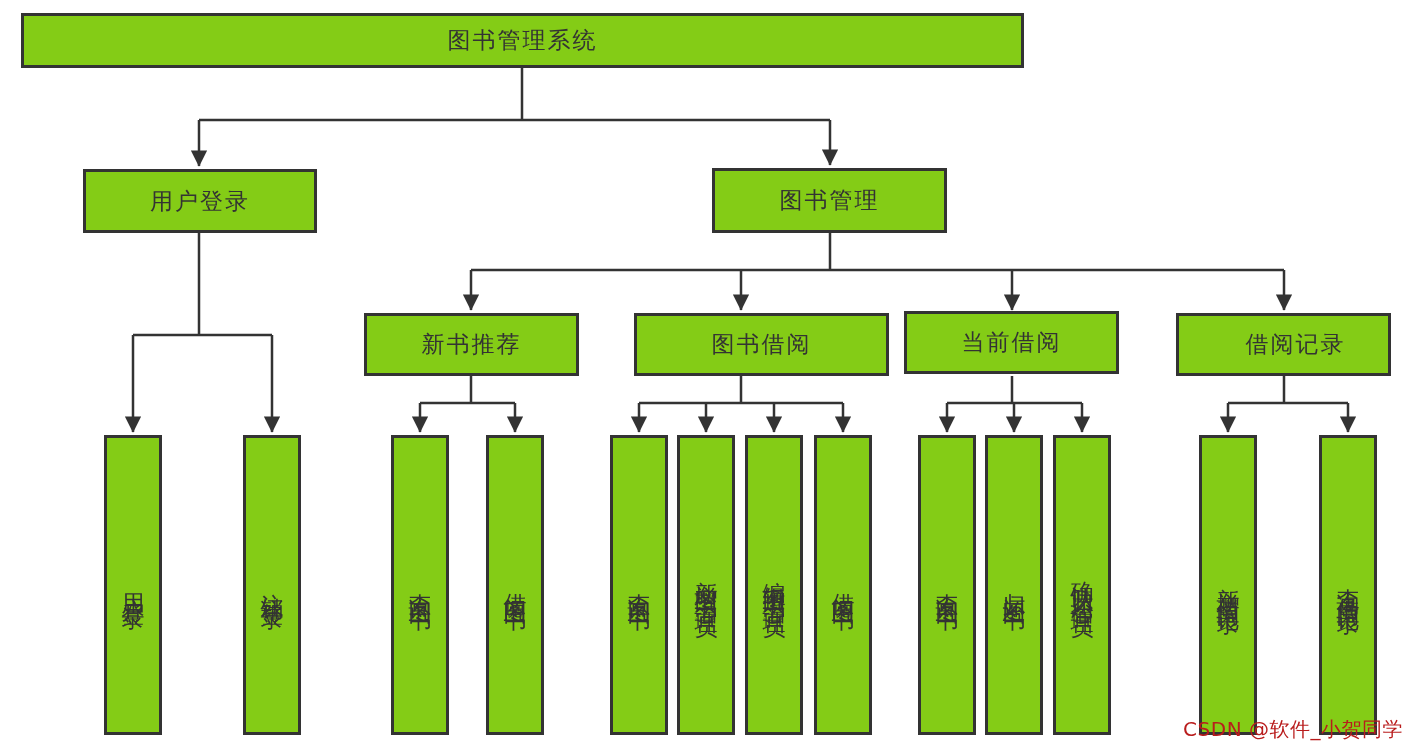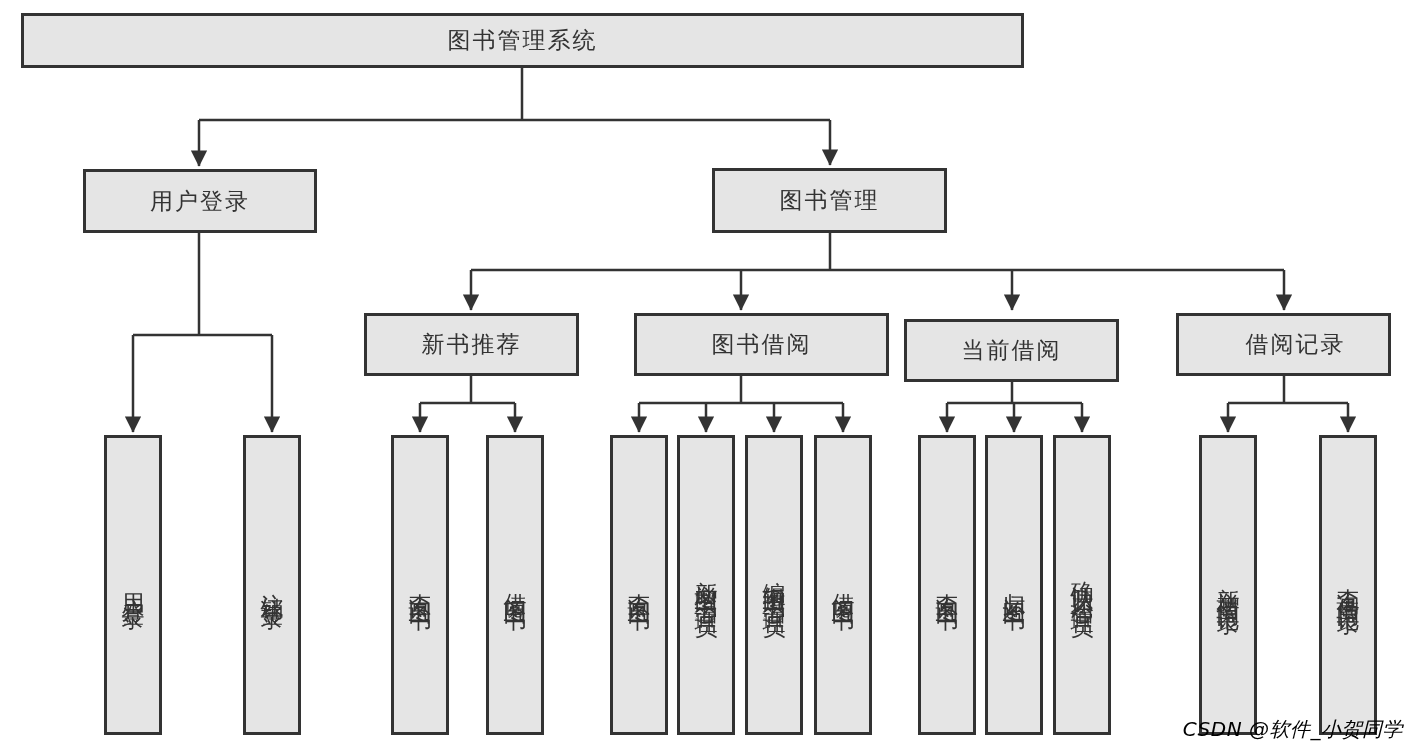--- a/index.html
+++ b/index.html
@@ -14,21 +14,21 @@
   .connectors {
     position: absolute;
     left: 0; top: 0;
     width: 1405px; height: 747px;
     z-index: 1;
   }
   .node {
     position: absolute;
     box-sizing: border-box;
     border: 3px solid #333333;
-    background: #e5e5e5;
+    background: #84cc16;
     color: #333333;
     display: flex;
     align-items: center;
     justify-content: center;
     z-index: 2;
   }
   .hbox {
     font-size: 23px;
     letter-spacing: 2px;
     white-space: nowrap;
@@ -41,25 +41,24 @@
     text-orientation: mixed;
     font-size: 23px;
     letter-spacing: 5px;
     line-height: 1;
   }
   .watermark {
     position: absolute;
     right: 2px;
     top: 716px;
     font-size: 20px;
-    color: #000000;
+    color: #b91c1c;
     letter-spacing: 0.5px;
     white-space: nowrap;
     z-index: 3;
-    font-style: italic;
   }
 </style>
 </head>
 <body>
 
 <div class="canvas">
 
   <svg class="connectors" viewBox="0 0 1405 747" xmlns="http://www.w3.org/2000/svg">
     <defs>
       <marker id="arrow" viewBox="0 0 10 10" markerWidth="8" markerHeight="6.5" refX="9.5" refY="5" orient="auto">
@@ -98,21 +97,21 @@
     </g>
   </svg>
 
   <div class="node hbox" style="left:21px; top:13px; width:1003px; height:55px;">图书管理系统</div>
 
   <div class="node hbox" style="left:83px; top:169px; width:234px; height:64px;">用户登录</div>
   <div class="node hbox" style="left:364px; top:313px; width:215px; height:63px;">新书推荐</div>
 
   <div class="node hbox" style="left:712px; top:168px; width:235px; height:65px;">图书管理</div>
   <div class="node hbox" style="left:634px; top:313px; width:255px; height:63px;">图书借阅</div>
-  <div class="node hbox" style="left:904px; top:319px; width:215px; height:63px;">当前借阅</div>
+  <div class="node hbox" style="left:904px; top:311px; width:215px; height:63px;">当前借阅</div>
   <div class="node hbox" style="left:1176px; top:313px; width:215px; height:63px;padding-left:24px;">借阅记录</div>
 
   <div class="node vbox" style="left:104px;">用户登录</div>
   <div class="node vbox" style="left:243px;">注销登录</div>
 
   <div class="node vbox" style="left:391px;">查询图书</div>
   <div class="node vbox" style="left:486px;">借阅图书</div>
 
   <div class="node vbox" style="left:610px;">查询图书</div>
   <div class="node vbox" style="left:677px;">新增图书（管理员）</div>

